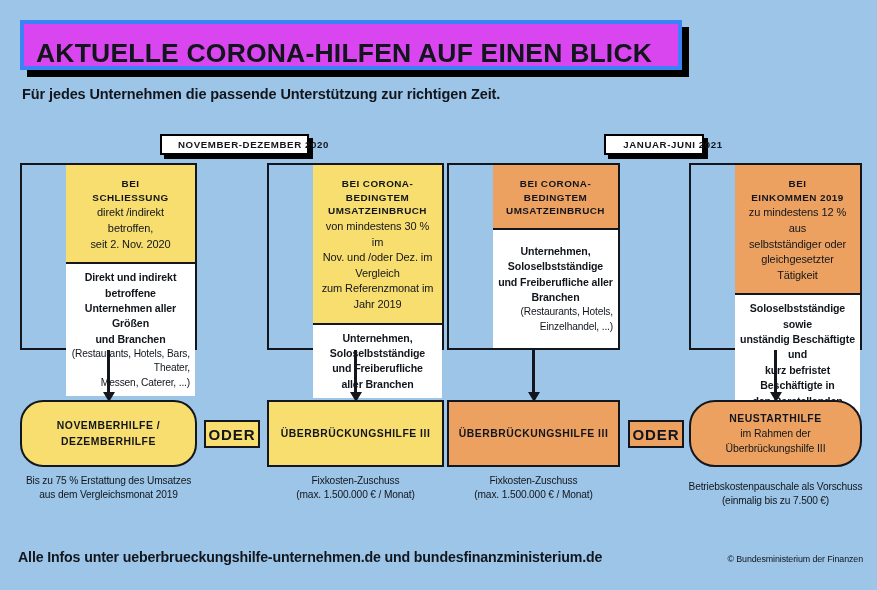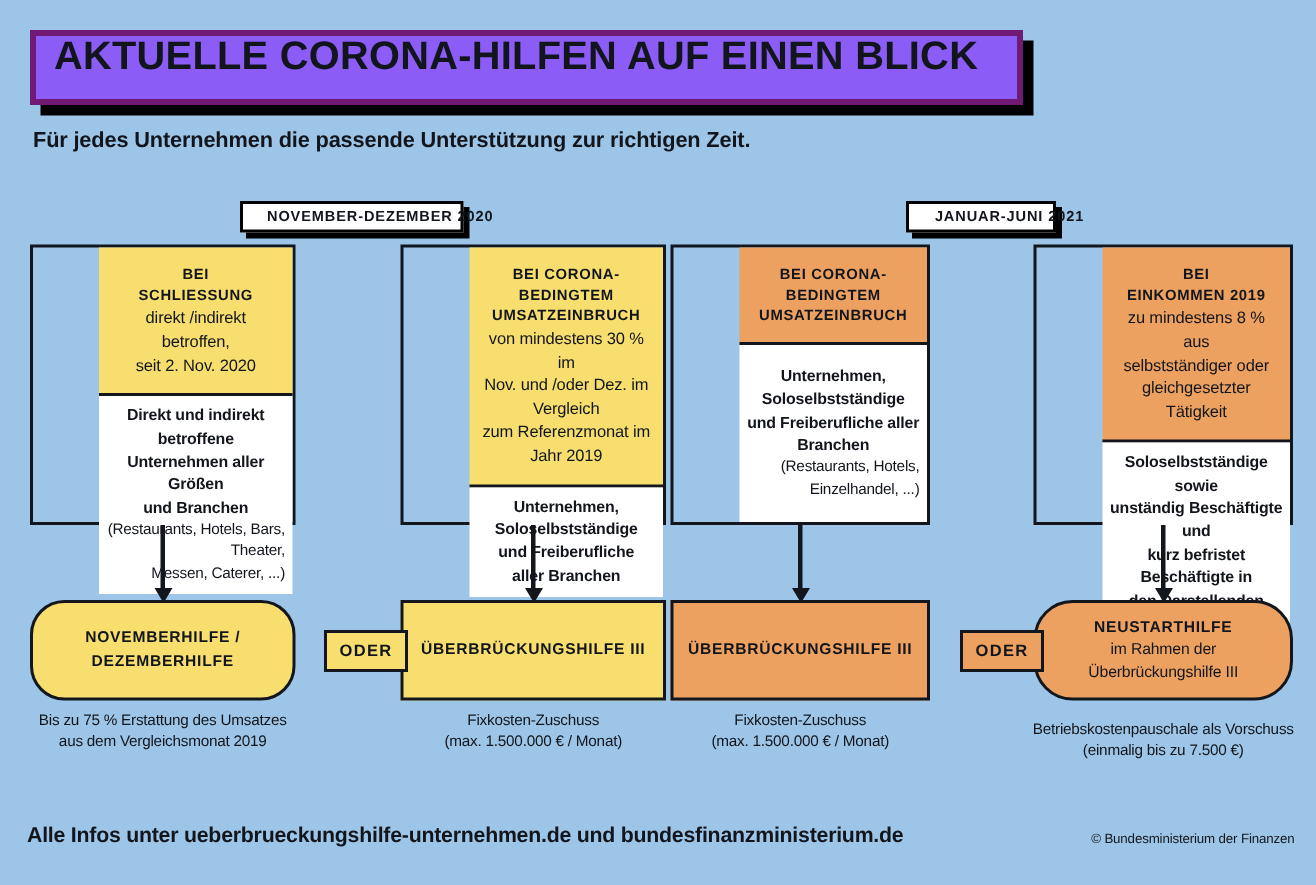--- a/index.html
+++ b/index.html
@@ -32,24 +32,24 @@
     width: 662px;
     height: 50px;
     background: #000000;
   }
   .title-box {
     position: absolute;
     left: 0;
     top: 0;
     width: 662px;
     height: 50px;
-    background: #8b5cf6;
-    border: 4px solid #701a75;
-    display: flex;
-    align-items: flex-start;
+    background: #d946ef;
+    border: 4px solid #3b82f6;
+    display: flex;
+    align-items: flex-end;
     padding-left: 12px;
   }
   .title-text {
     font-size: 26.5px;
     font-weight: bold;
     letter-spacing: 0.2px;
     white-space: nowrap;
     line-height: 1;
   }
 
@@ -203,24 +203,23 @@
   #res-3 { left: 447px; top: 400px; width: 173px; height: 67px; }
   #res-4 { left: 689px; top: 400px; width: 173px; height: 67px; border-radius: 26px; }
 
   
   .oder {
     position: absolute;
     border: 2.5px solid #13171d;
     display: flex;
     align-items: center;
     justify-content: center;
-    font-size: 11px;
+    font-size: 15px;
     font-weight: bold;
     letter-spacing: 0.9px;
-    margin-left: 12px;
   }
   .oder.yellow { background: #f7de6e; }
   .oder.orange { background: #eda160; }
   #oder-1 { left: 204px; top: 420px; width: 56px; height: 28px; }
   #oder-2 { left: 628px; top: 420px; width: 56px; height: 28px; }
 
   
   .caption {
     position: absolute;
     font-size: 10.2px;
@@ -326,21 +325,21 @@
 und Freiberufliche aller Branchen</span>
       <span class="body-note">(Restaurants, Hotels, Einzelhandel, ...)</span>
     </div>
   </div>
 </div>
 
 <div class="card" id="card-4">
   <div class="card-head orange">
     <span class="head-strong" style="white-space: pre-line;">BEI
 EINKOMMEN 2019</span>
-    <span class="head-sub" style="white-space: pre-line;">zu mindestens 8 % aus
+    <span class="head-sub" style="white-space: pre-line;">zu mindestens 12 % aus
 selbstständiger oder
 gleichgesetzter Tätigkeit</span>
   </div>
   <div class="card-body">
     <div>
       <span class="body-strong" style="white-space: pre-line;">Soloselbstständige sowie
 unständig Beschäftigte und
 kurz befristet Beschäftigte in
 den Darstellenden Künsten</span>
       <span class="body-note"></span>

